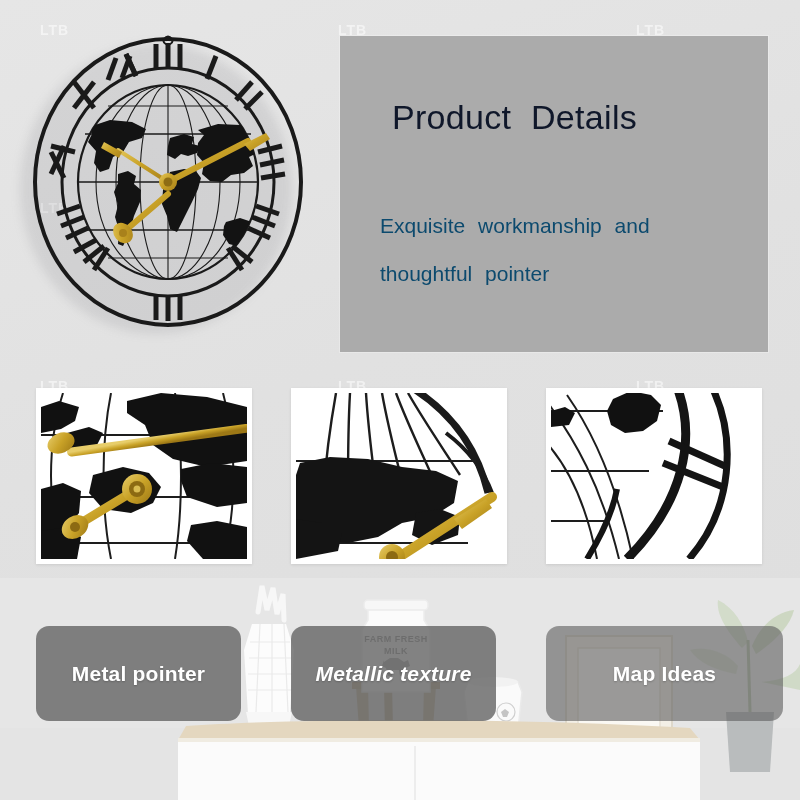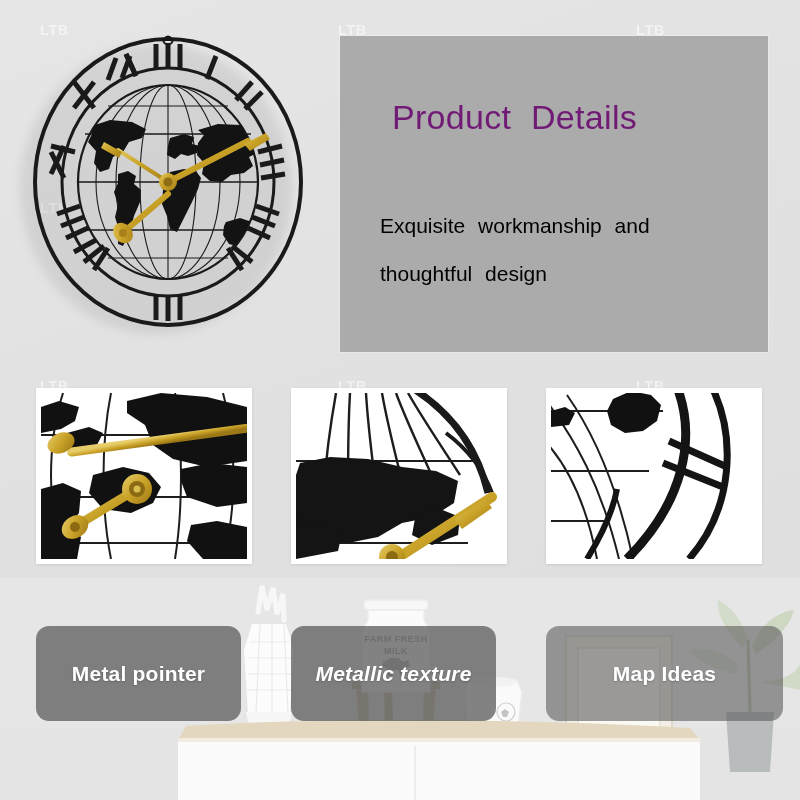--- a/index.html
+++ b/index.html
@@ -58,32 +58,32 @@
   .info-panel {
     position: absolute;
     left: 340px; top: 36px;
     width: 428px; height: 316px;
     background: #ababab;
     box-shadow: 0 0 0 1px rgba(255,255,255,0.25);
   }
   .panel-title {
     position: absolute;
     left: 52px; top: 62px;
-    color: #701a75;
+    color: #0f172a;
     font-size: 34px;
     font-weight: 400;
     word-spacing: 10px;
     letter-spacing: 0.3px;
     white-space: nowrap;
   }
   .panel-subtitle {
     position: absolute;
     left: 40px; top: 166px;
     width: 370px;
-    color: #000000;
+    color: #0c4a6e;
     font-size: 21px;
     font-weight: 400;
     line-height: 48px;
     word-spacing: 7px;
   }
   .panel-subtitle span { display: block; }
 
   
   .detail-row {
     position: absolute;
@@ -277,21 +277,21 @@
         <circle cx="138" cy="148" r="9" fill="url(#goldG)"></circle>
         <circle cx="138" cy="148" r="4.5" fill="#8e6d14"></circle>
       </svg>
     </div>
   </div>
 
   <div class="info-panel">
     <div class="panel-title">Product  Details</div>
     <div class="panel-subtitle">
       <span>Exquisite  workmanship  and</span>
-      <span>thoughtful  design</span>
+      <span>thoughtful  pointer</span>
     </div>
   </div>
 
   <div class="detail-row">
 
     <div class="detail-card c1">
       <div class="detail-inner">
         <svg viewBox="0 0 206 166" xmlns="http://www.w3.org/2000/svg">
           <defs>
             <linearGradient id="goldG1" x1="0" y1="0" x2="1" y2="1">

